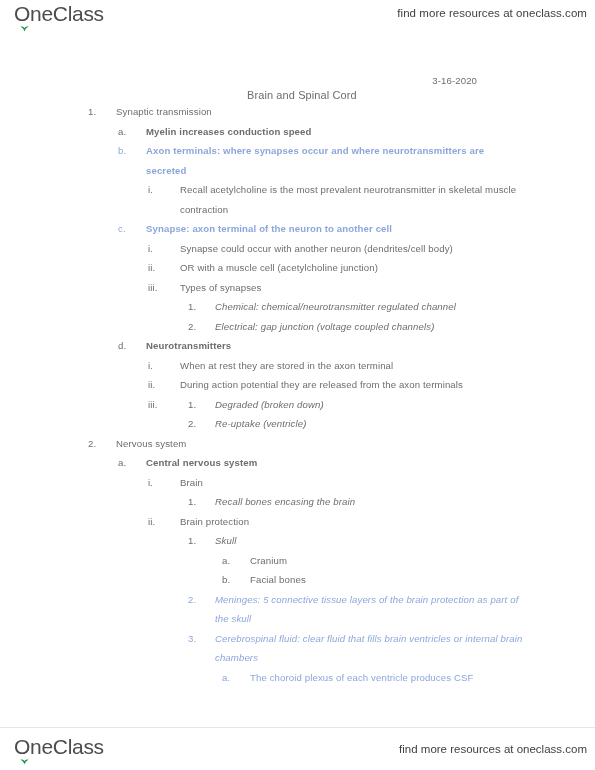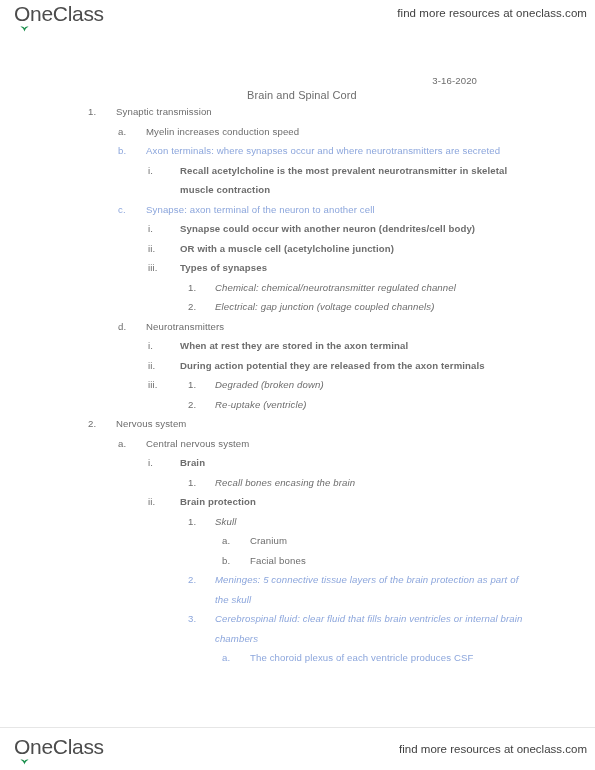--- a/index.html
+++ b/index.html
@@ -147,22 +147,22 @@
   .lvl1 .body { padding-left: 28px; }
   .lvl2 { margin-left: 118px; }
   .lvl2 .body { padding-left: 28px; }
   .lvl3 { margin-left: 148px; }
   .lvl3 .body { padding-left: 32px; }
   .lvl4 { margin-left: 188px; }
   .lvl4 .body { padding-left: 27px; font-style: italic; }
   .lvl5 { margin-left: 222px; }
   .lvl5 .body { padding-left: 28px; }
 
-  .wrap-280 .body { max-width: 375px; }
-  .wrap-300 .body { max-width: 340px; font-weight: bold; }
+  .wrap-280 .body { max-width: 375px; font-weight: bold; }
+  .wrap-300 .body { max-width: 340px; }
   .wrap-320 .body { max-width: 312px; }
 </style>
 </head>
 <body>
 
 <div class="page-header">
   <div class="brand-logo">
     <span class="brand-mark">
       <svg class="brand-leaf" viewBox="0 0 12 9" xmlns="http://www.w3.org/2000/svg" aria-hidden="true">
         <path d="M6 8.5 C5.2 5.5 3.4 3.2 0.6 2.1 C3.0 1.0 5.0 2.2 6 4.0 C7.0 2.2 9.0 1.0 11.4 2.1 C8.6 3.2 6.8 5.5 6 8.5 Z" fill="#1a8f4c"></path>

